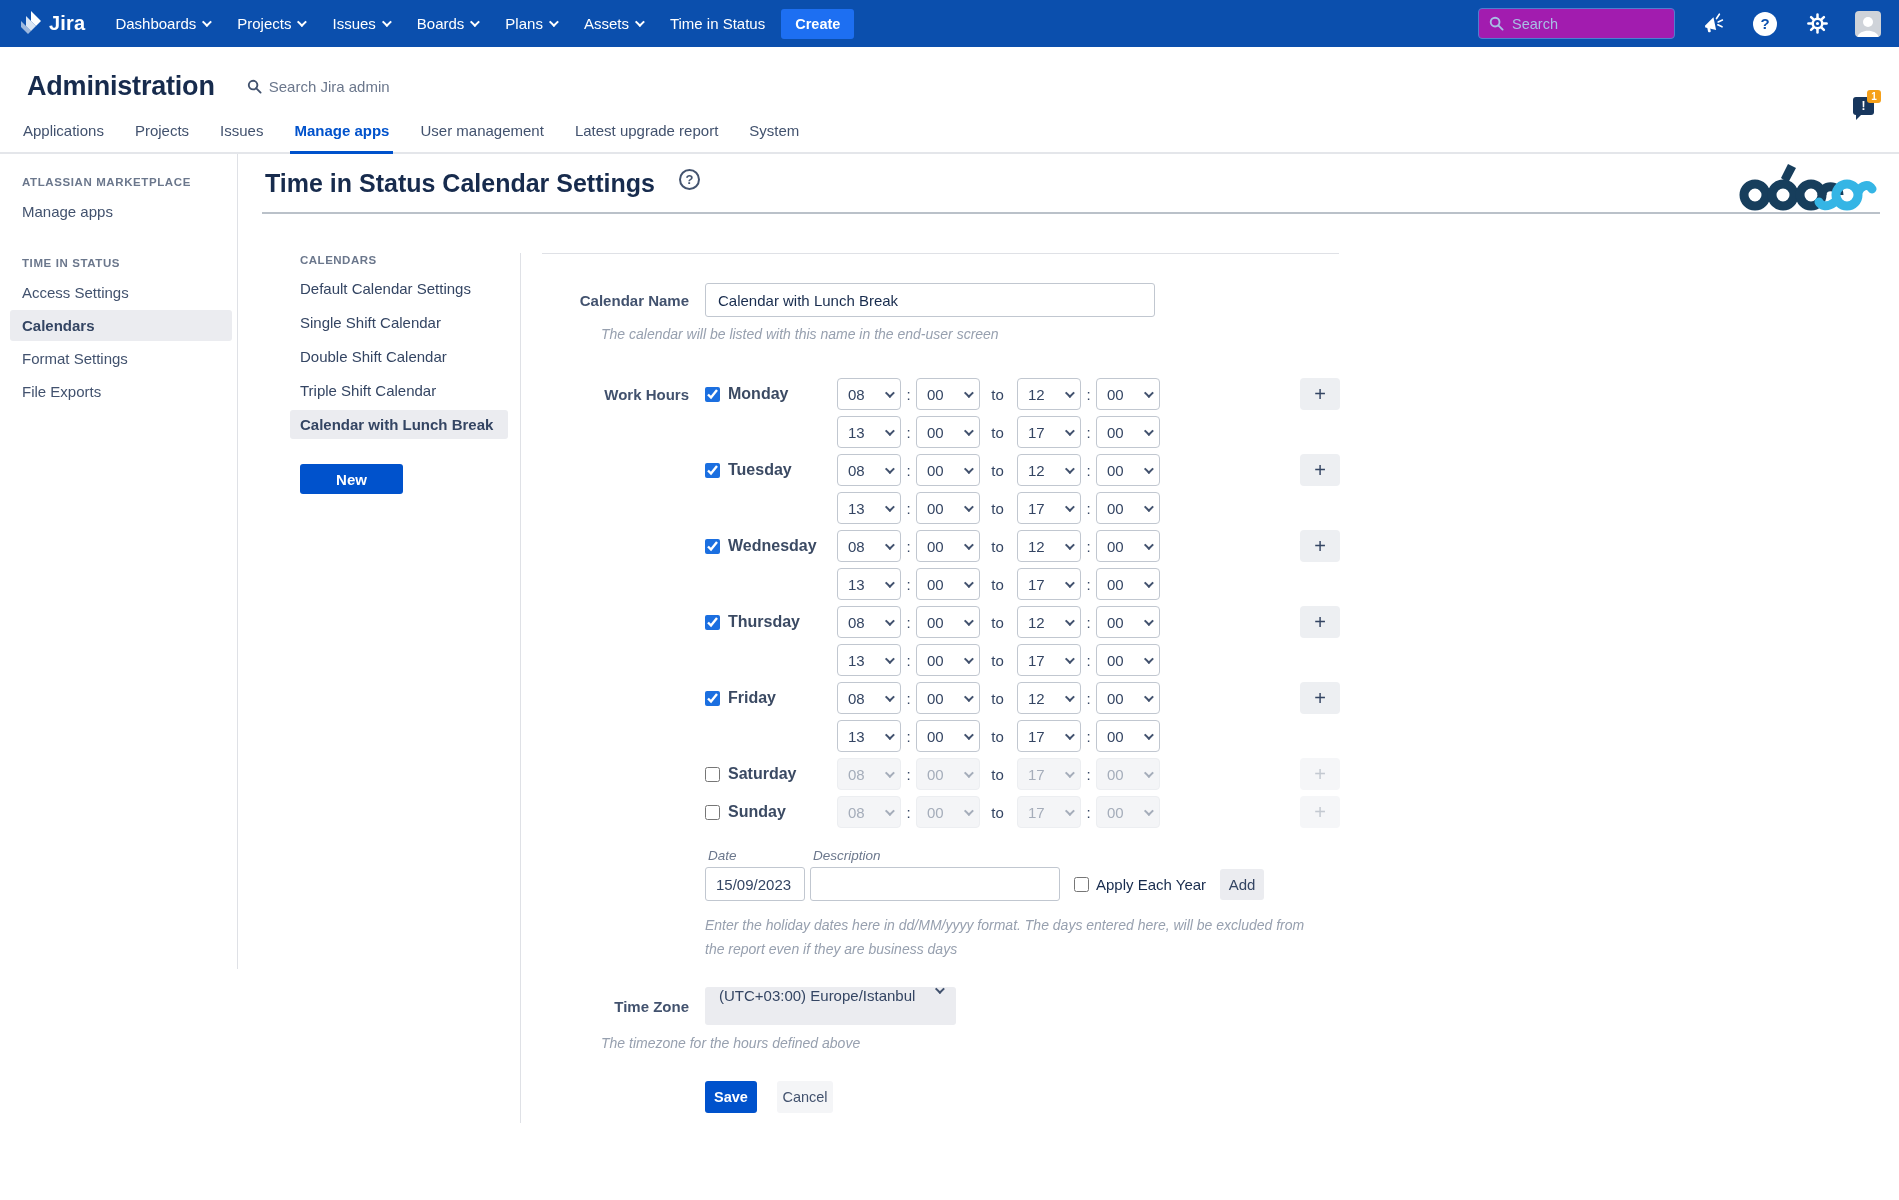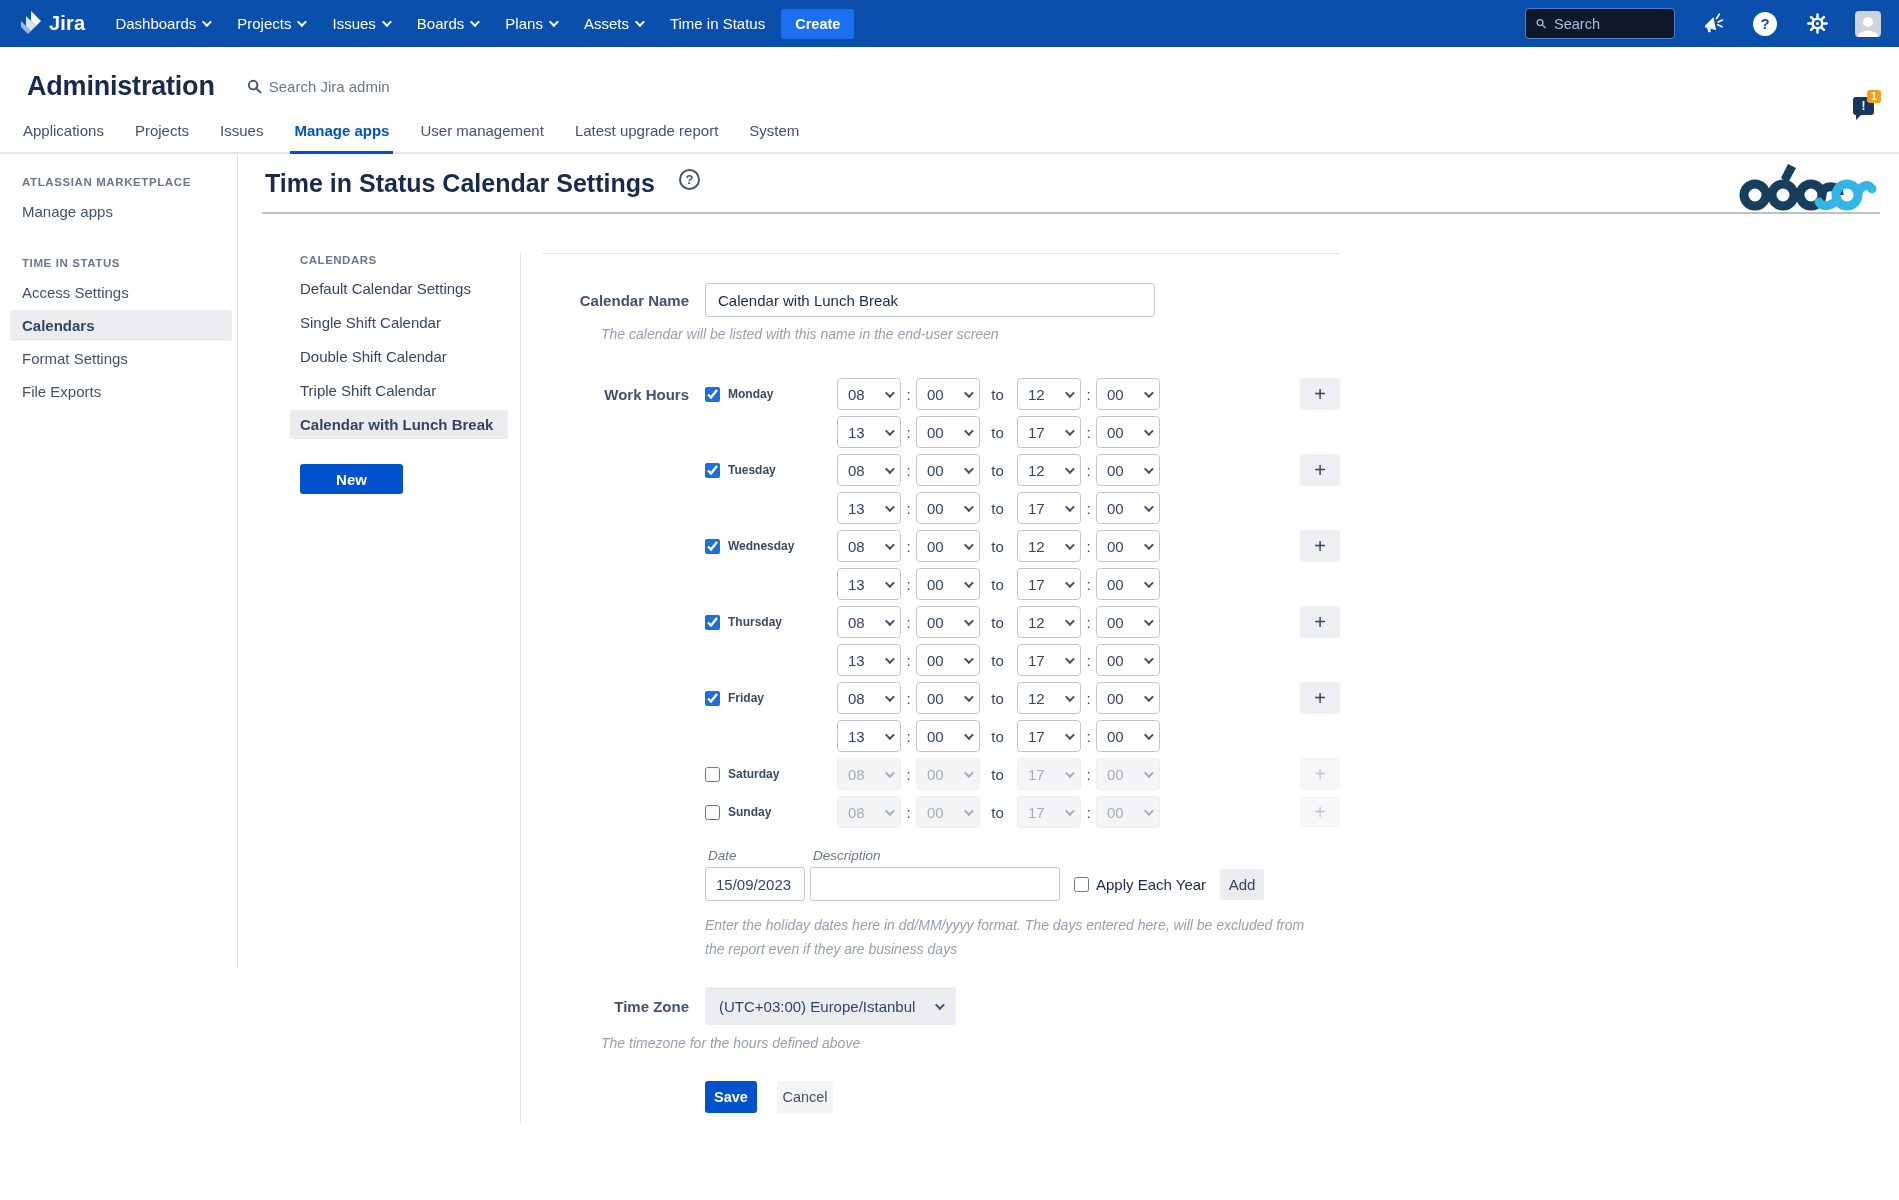--- a/index.html
+++ b/index.html
@@ -11,22 +11,22 @@
   .jira-logo { display:flex; align-items:center; gap:7px; margin-right:30px; }
   .jira-logo .jname { color:#fff; font-size:20px; font-weight:700; letter-spacing:.2px; }
   .navitems { display:flex; align-items:center; gap:28px; }
   .navitem { display:flex; align-items:center; gap:6px; color:#fff; font-size:15px; cursor:pointer; }
   .chev-w { width:7px; height:7px; border-right:2px solid #fff; border-bottom:2px solid #fff;
             transform:rotate(45deg) translateY(-2px); }
   .create-btn { margin-left:16px; background:#1d6ff2; color:#fff; border:none; border-radius:3px;
                 font-size:14.5px; font-weight:700; padding:7px 14px; cursor:pointer;
                 font-family:inherit; }
   .nav-right { margin-left:auto; display:flex; align-items:center; gap:24px; }
-  .nav-search { display:flex; align-items:center; gap:8px; width:150px; height:31px;
-                background:#0f172a; border:1px solid #4e7fd0; border-radius:4px; padding:0 10px; }
+  .nav-search { display:flex; align-items:center; gap:8px; width:197px; height:31px;
+                background:#a21caf; border:1px solid #4e7fd0; border-radius:4px; padding:0 10px; }
   .nav-search input { background:transparent; border:none; outline:none; color:#cdd9f0;
                       font-size:14.5px; width:110px; font-family:inherit; }
   .nav-search input::placeholder { color:#a8bfe4; }
   .icon-btn { display:flex; align-items:center; justify-content:center; width:28px; height:28px; cursor:pointer; }
   .help-circle { width:24px; height:24px; border-radius:50%; background:#fff; color:#0b4fad;
                  font-size:15px; font-weight:700; display:flex; align-items:center; justify-content:center; }
   .avatar { width:26px; height:26px; border-radius:4px; background:#cfd3d9; overflow:hidden;
             display:flex; align-items:flex-end; justify-content:center; }
 
   
@@ -89,21 +89,21 @@
   .name-input { width:450px; height:34px; border:1px solid #c1c7d0; border-radius:3px;
                 padding:0 12px; font-size:15px; color:#172B4D; font-family:inherit; outline:none; }
 
   
   .wh-row { margin-top:36px; display:flex; align-items:flex-start; }
   .wh-row .flabel { padding-top:8px; }
   .day-block { margin-bottom:5px; }
   .time-row { display:flex; align-items:center; height:32px; margin-bottom:6px; }
   .day-cell { width:132px; flex:none; display:flex; align-items:center; gap:8px; }
   .day-cell input { width:15px; height:15px; accent-color:#1b6fe0; cursor:pointer; }
-  .day-name { font-size:12px; font-weight:700; color:#3b4a63; }
+  .day-name { font-size:16px; font-weight:700; color:#3b4a63; }
   .sel { width:64px; height:32px; border:1px solid #c1c7d0; border-radius:4px; background:#fff;
          display:flex; align-items:center; padding:0 8px 0 10px; font-size:15px; color:#344563; cursor:pointer; }
   .sel .chev { width:7px; height:7px; border-right:2px solid #42526E; border-bottom:2px solid #42526E;
                transform:rotate(45deg) translateY(-2px); margin-left:auto; }
   .sel.dis { background:#f4f5f7; border-color:#eceef1; color:#a5adba; cursor:default; }
   .sel.dis .chev { border-color:#a5adba; }
   .colon { width:15px; text-align:center; color:#344563; font-size:15px; }
   .to-lbl { width:27px; text-align:center; color:#344563; font-size:15px; margin:0 6px 0 4px; }
   .plus-spacer { width:140px; flex:none; }
   .plus-btn { width:40px; height:32px; background:#edeff2; border:none; border-radius:4px;
@@ -125,21 +125,21 @@
   .apply-wrap input { width:15px; height:15px; accent-color:#1b6fe0; cursor:pointer; }
   .apply-lbl { font-size:15px; color:#172B4D; }
   .add-btn { margin-left:14px; width:44px; height:31px; background:#ebecf0; border:none; border-radius:3px;
              font-size:15px; color:#344563; cursor:pointer; font-family:inherit; }
   .hol-helper { margin:12px 0 0 184px; font-size:14px; font-style:italic; color:#97a0af;
                 width:600px; line-height:24px; }
 
   
   .tz-row { margin-top:26px; }
   .tz-sel { width:251px; height:38px; background:#ebecf0; border:none; border-radius:3px;
-            display:flex; align-items:center; padding:0 14px; font-size:15px; color:#344563; cursor:pointer; }
+            display:flex; align-items:flex-start; padding:0 14px; font-size:15px; color:#344563; cursor:pointer; }
   .tz-sel .chev { width:7px; height:7px; border-right:2px solid #42526E; border-bottom:2px solid #42526E;
                   transform:rotate(45deg) translateY(-2px); margin-left:auto; }
 
   
   .btn-row { margin-top:30px; margin-left:184px; display:flex; gap:20px; }
   .save-btn { width:52px; height:32px; background:#0052CC; color:#fff; border:none; border-radius:3px;
               font-size:14.5px; font-weight:700; cursor:pointer; font-family:inherit; }
   .cancel-btn { width:56px; height:32px; background:#f4f5f7; color:#42526E; border:none; border-radius:3px;
                 font-size:14.5px; cursor:pointer; font-family:inherit; }
 </style>

